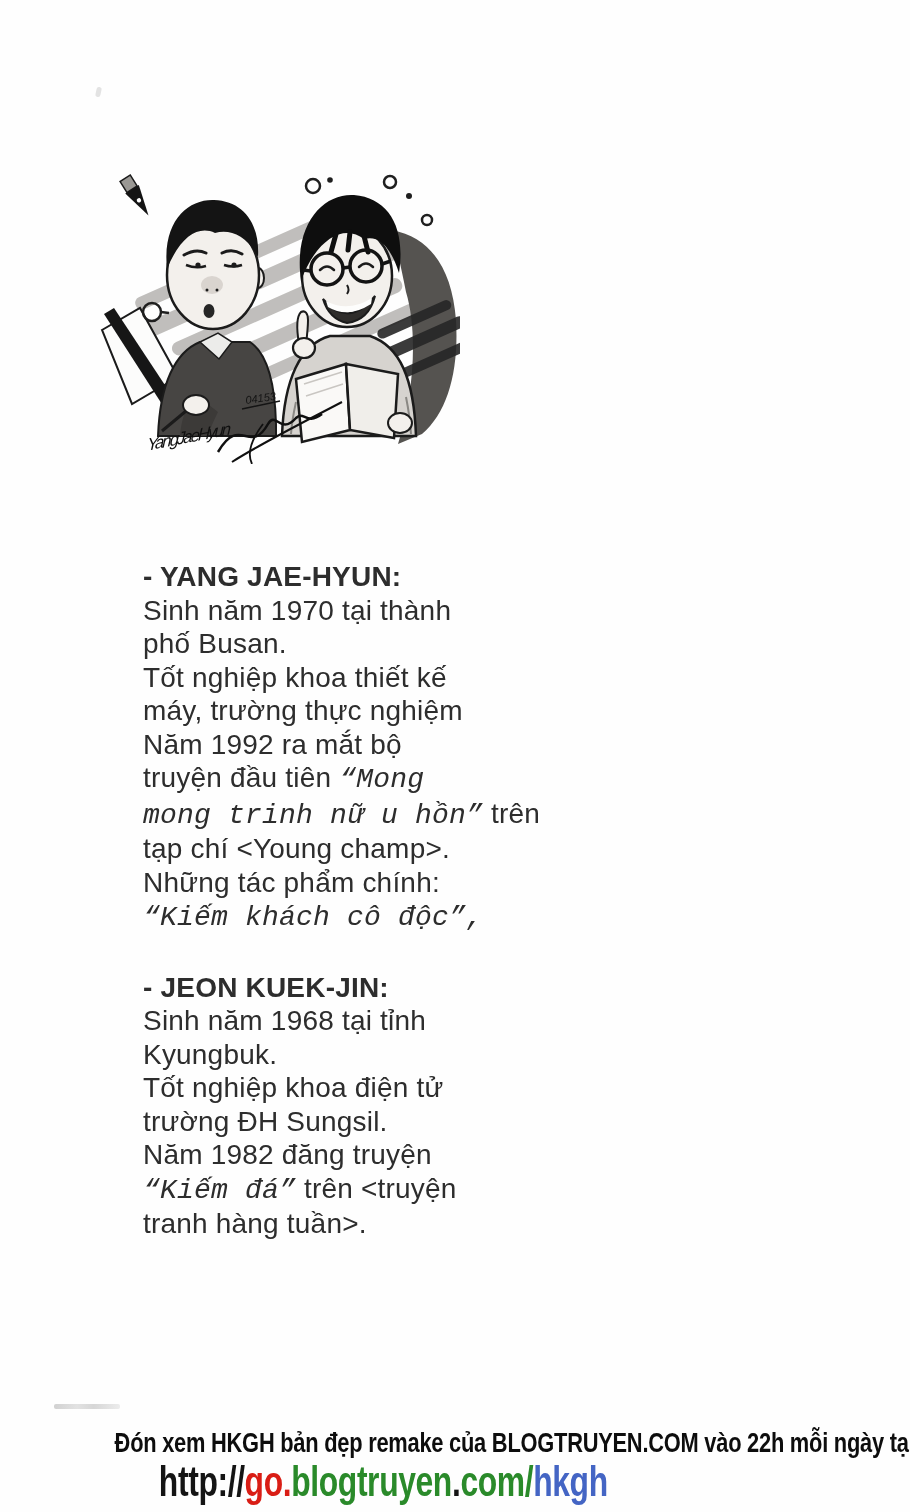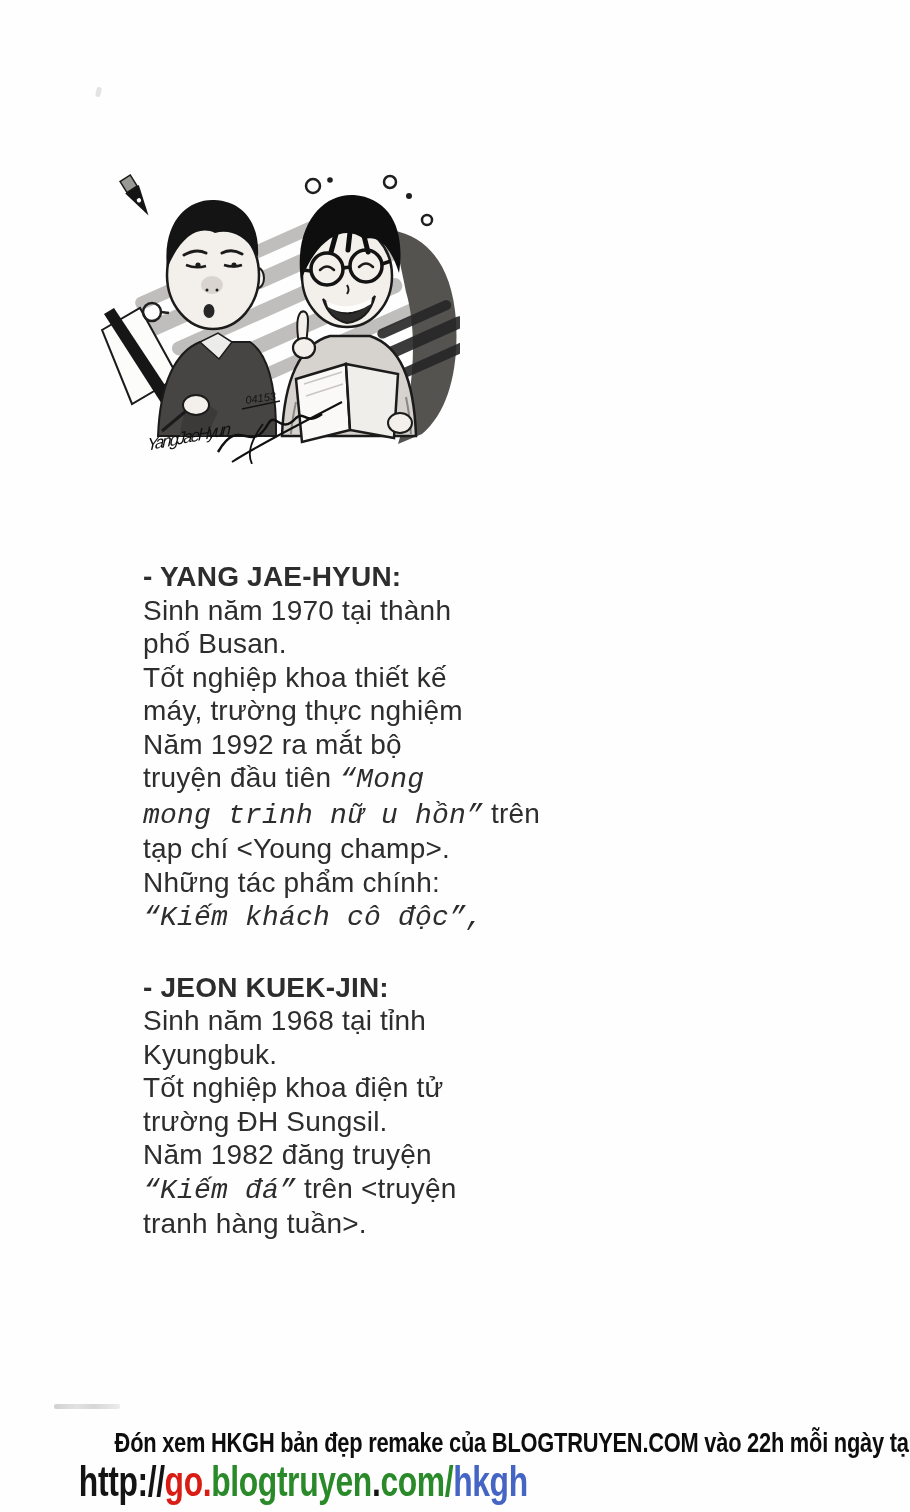--- a/index.html
+++ b/index.html
@@ -26,21 +26,21 @@
   .bio-title{font-weight:bold;}
   .bio-line{white-space:nowrap;}
   .it{font-style:italic;font-family:Liberation Mono, monospace;}
   
   .promo-line{position:absolute;left:0;top:1428px;width:910px;text-align:center;}
   .promo-line > span{
     display:inline-block;transform:scaleX(.78);transform-origin:center;
     font-weight:700;font-size:28px;line-height:30px;color:#0d0d0d;
     letter-spacing:-.3px;white-space:nowrap;
   }
-  .url-line{position:absolute;left:0;top:1458px;width:766px;}
+  .url-line{position:absolute;left:0;top:1458px;width:766px;text-align:center;}
   .url-line > span{
     display:inline-block;transform:scaleX(.74);transform-origin:center;
     font-weight:700;font-size:43px;line-height:47px;letter-spacing:-.5px;
     white-space:nowrap;
   }
 </style>
 </head>
 <body>
 
 <div class="page">

